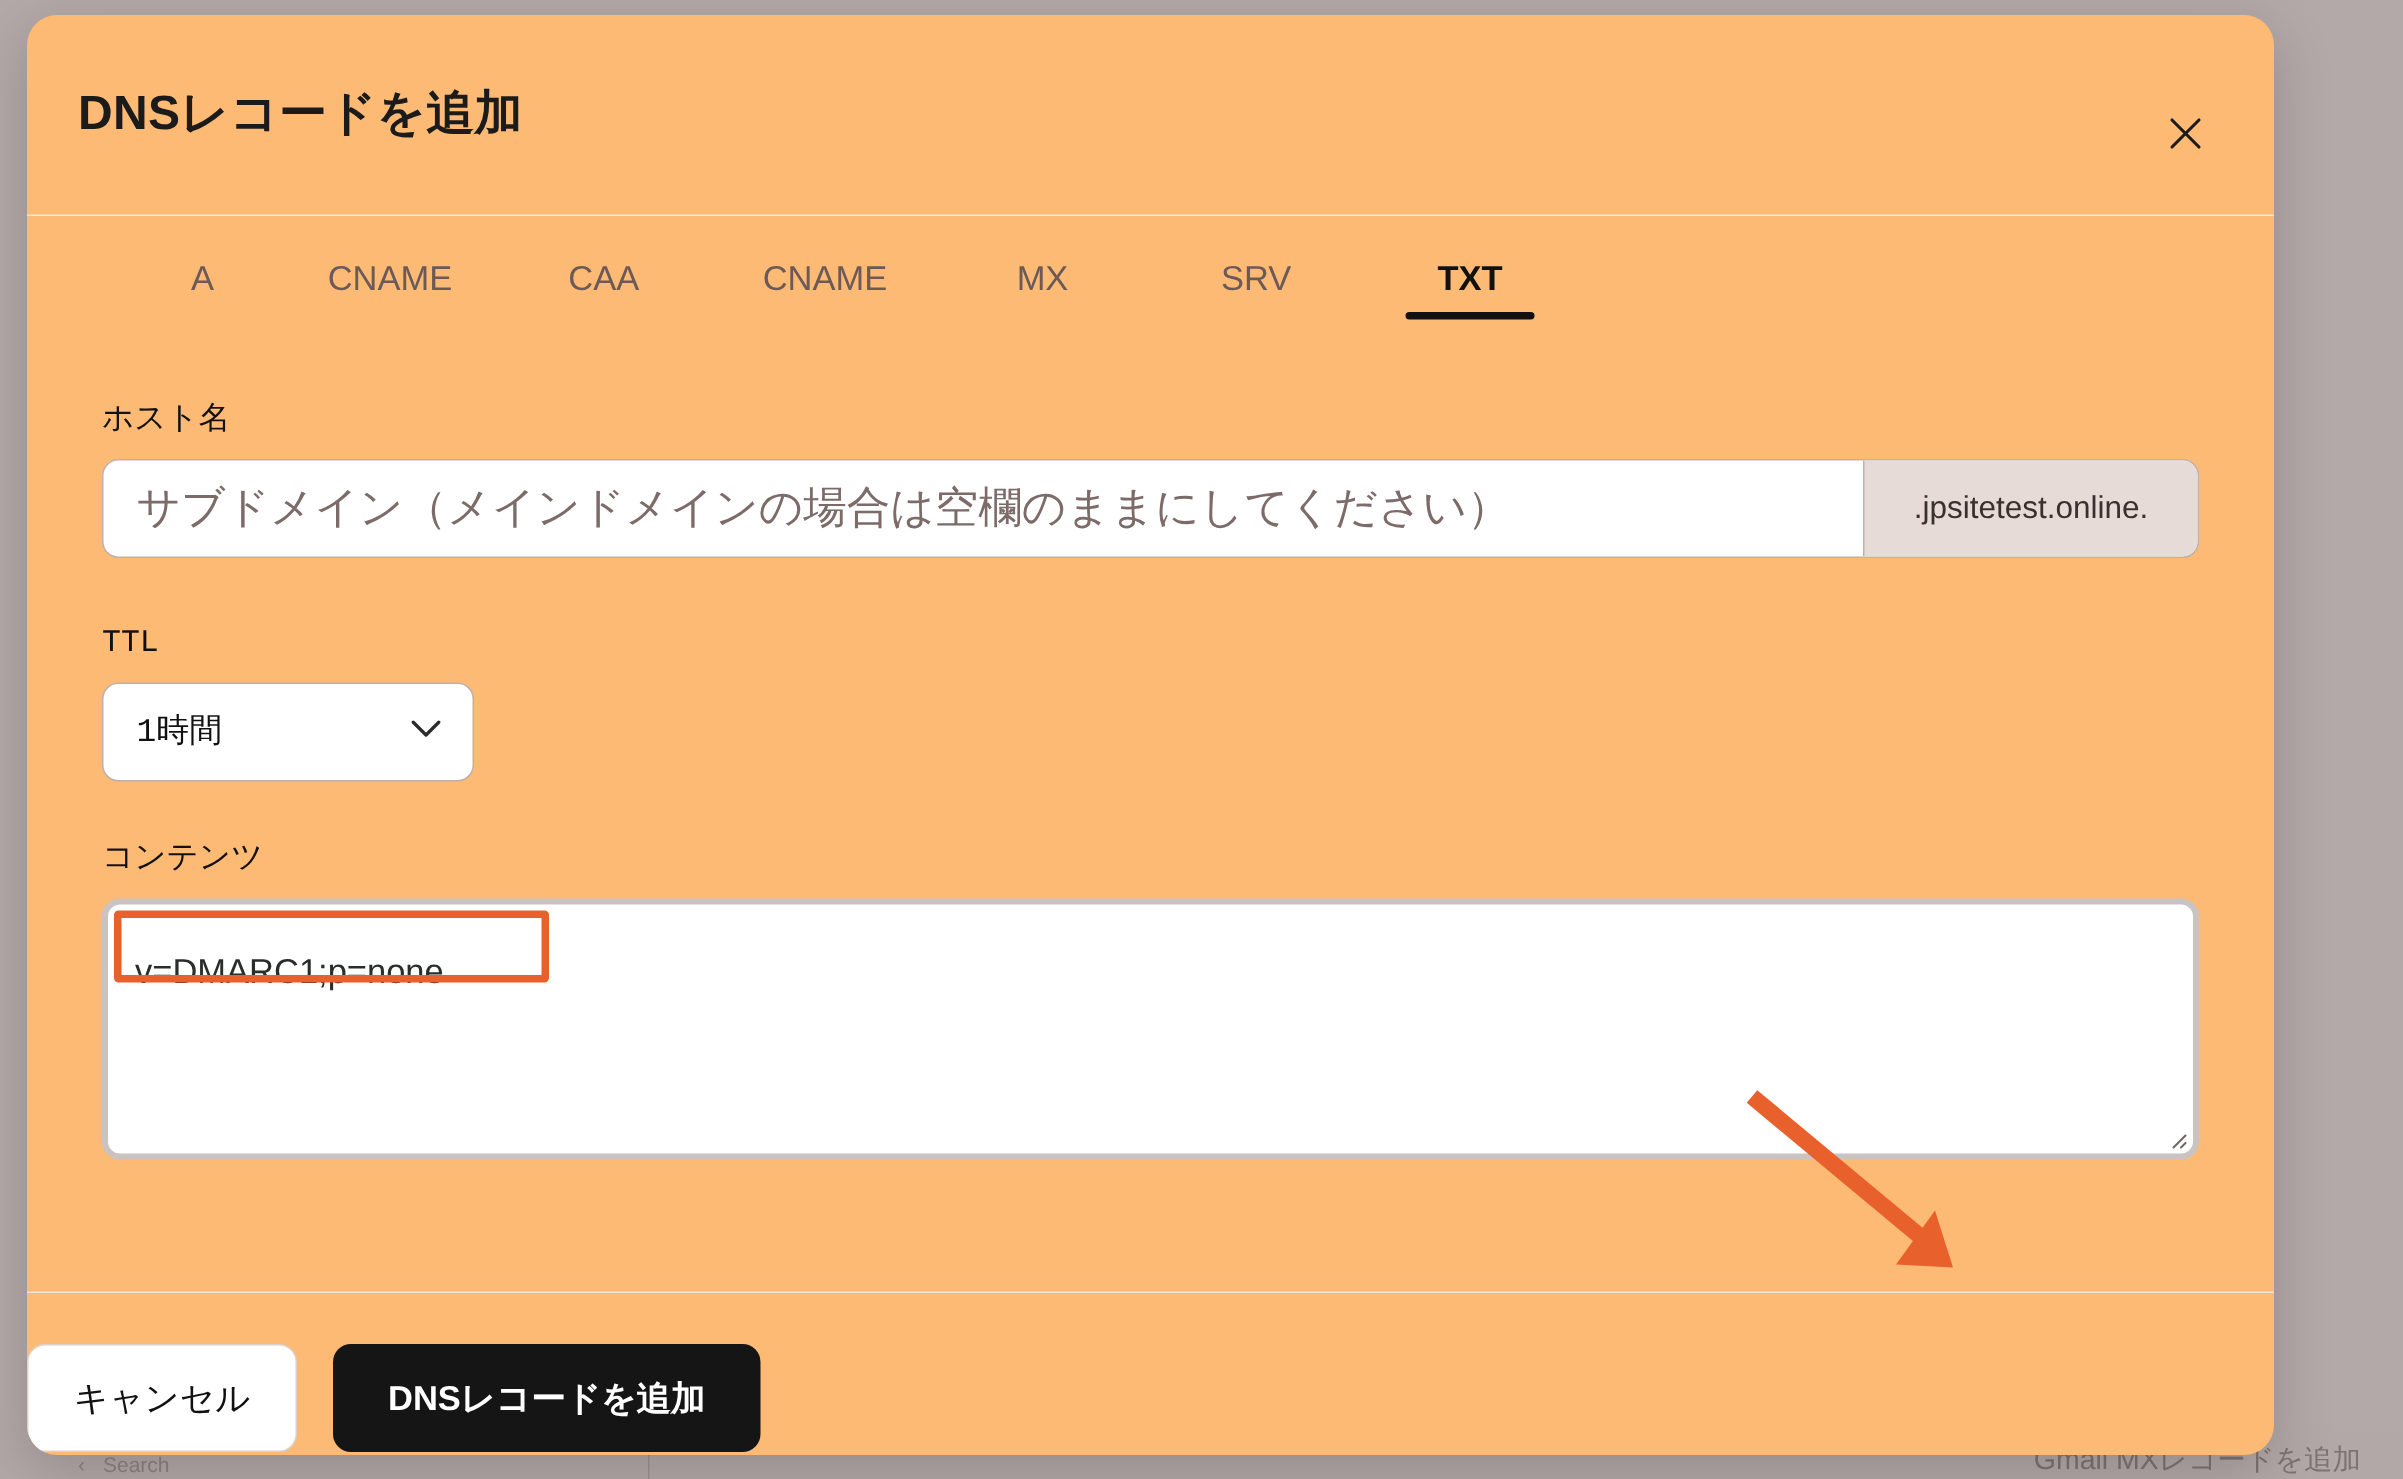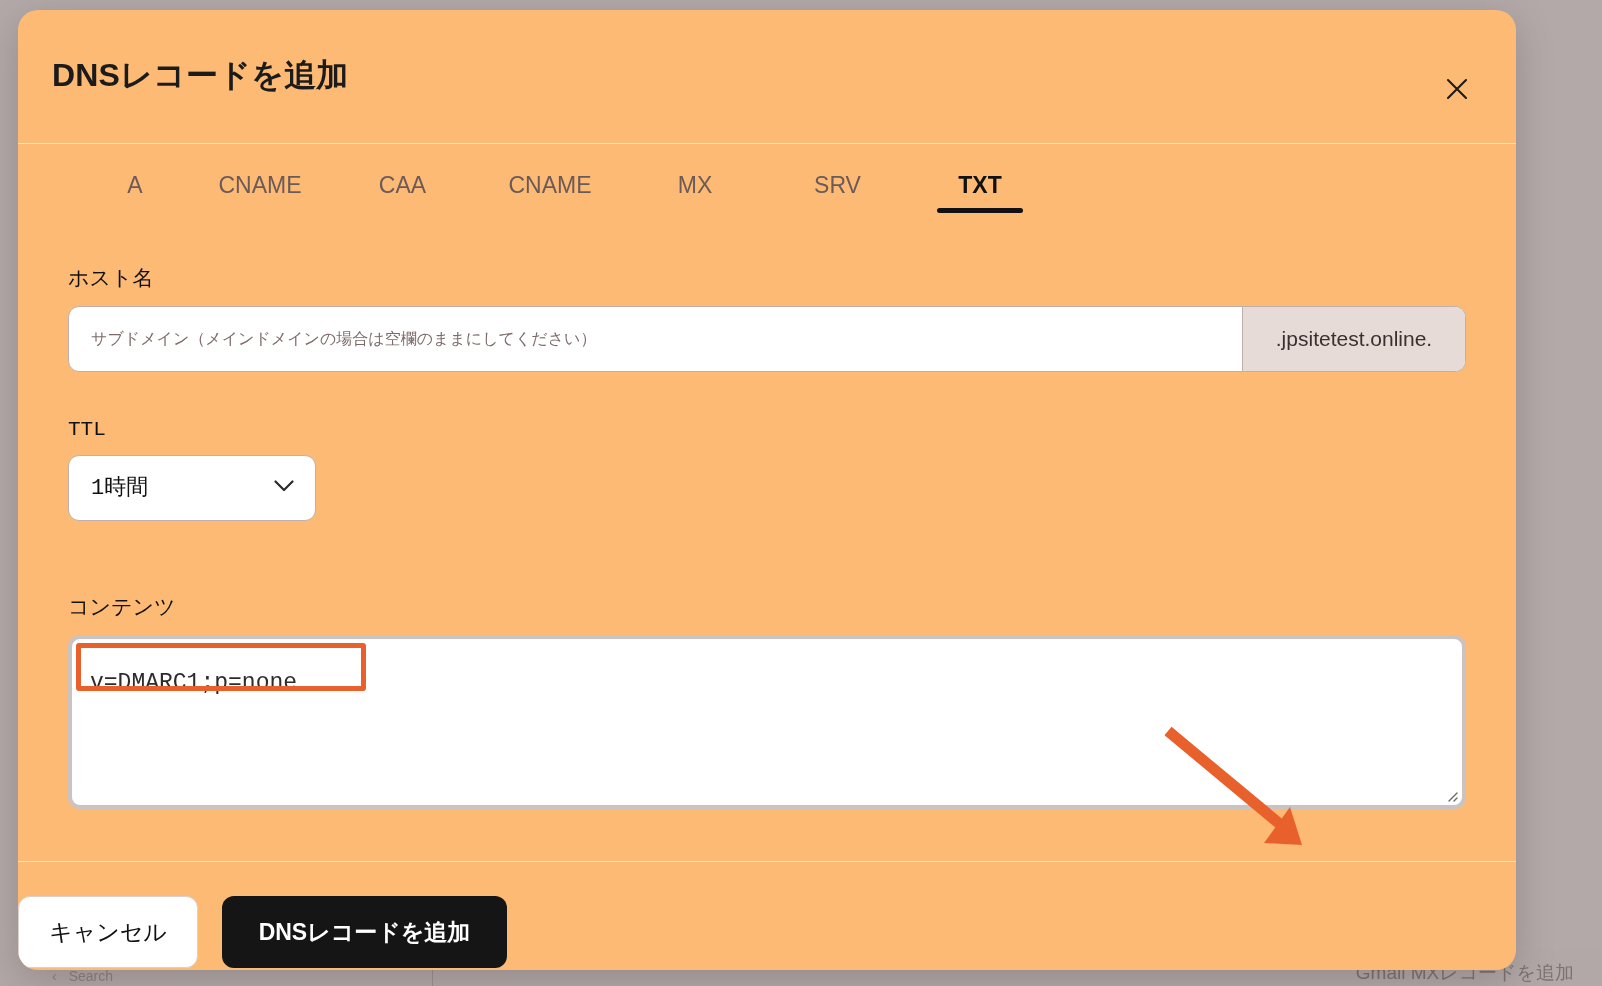--- a/index.html
+++ b/index.html
@@ -167,21 +167,21 @@
     margin-left: 16px;
     margin-right: 16px;
     background: #fff;
     box-sizing: border-box;
   }
   #host-input {
     flex: 1;
     border: none;
     outline: none;
     font-family: inherit;
-    font-size: 16px;
+    font-size: 29px;
     color: #3b3030;
     padding: 0 22px;
     background: transparent;
   }
   #host-input::placeholder { color: #7c6b69; opacity: 1; }
   #host-suffix {
     width: 222px;
     background: #e6dbd6;
     border-left: 1px solid #c0b0ac;
     display: flex;
@@ -217,21 +217,21 @@
   }
   #ttl-chevron {
     position: absolute;
     right: 22px;
     top: 50%;
     transform: translateY(-50%);
     pointer-events: none;
   }
 
   
-  #content-block { margin-top: 72px; font-family: Liberation Mono, monospace; }
+  #content-block { margin-top: 36px; }
   #content-area-wrap {
     position: relative;
     margin-left: 16px;
     margin-right: 16px;
     border: 4px solid #c9c3c1;
     border-radius: 12px;
     height: 174px;
     box-sizing: border-box;
     background: #fff;
   }

